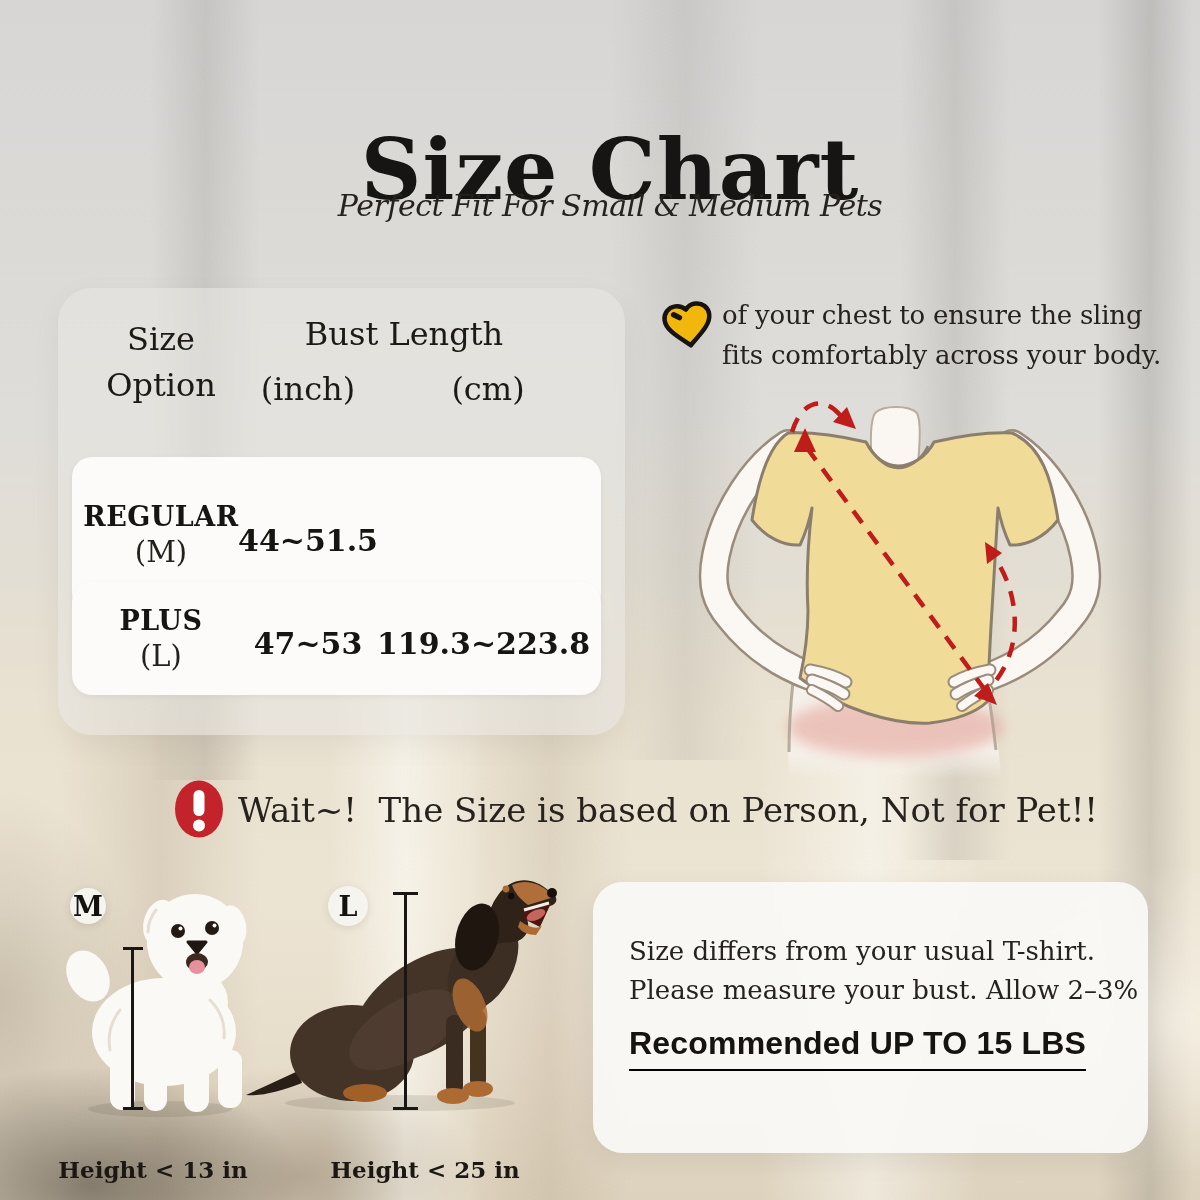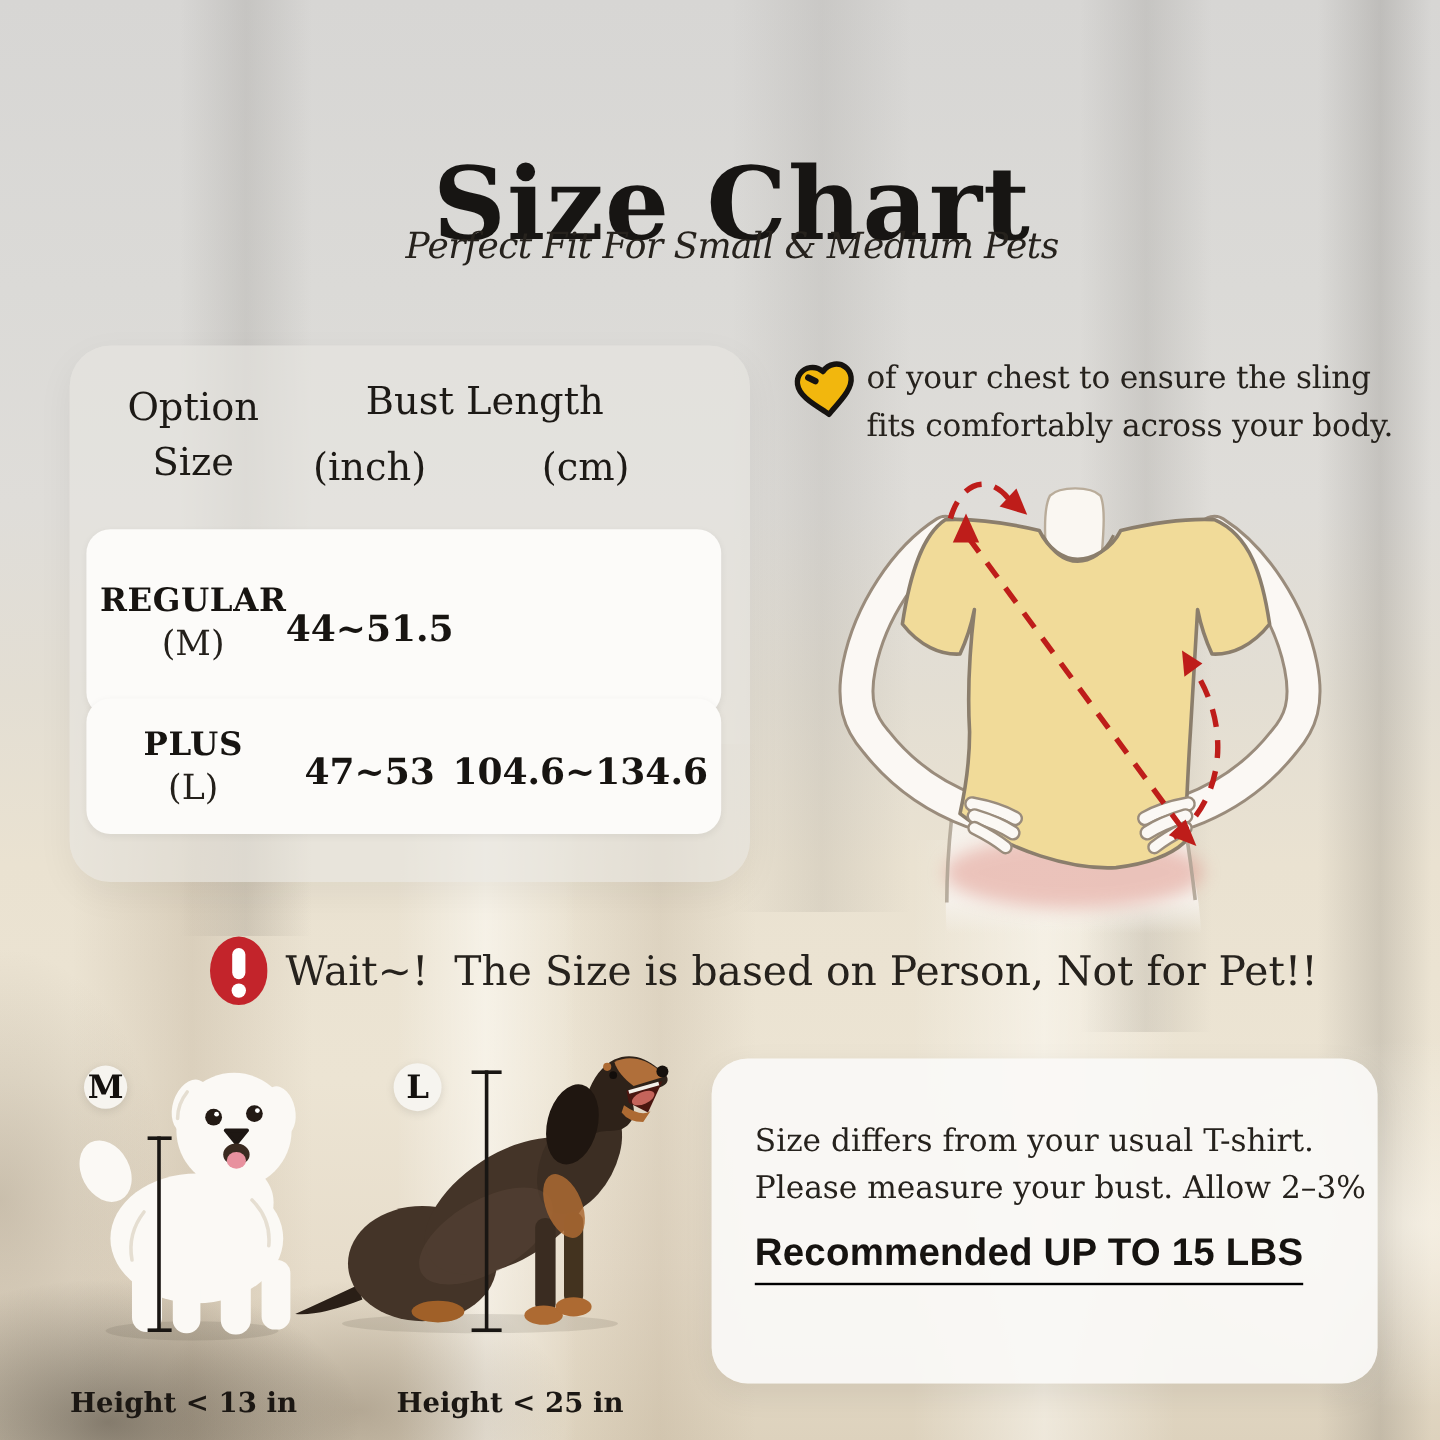--- a/index.html
+++ b/index.html
@@ -34,21 +34,21 @@
   
   .table-panel{left:58px;top:288px;width:567px;height:447px;border-radius:34px;
                background:rgba(231,229,225,0.62);box-shadow:0 10px 30px rgba(0,0,0,0.05);}
   .th{position:absolute;text-align:center;font-size:32px;line-height:46px;color:#1d1a16;}
   .th-size{left:23px;top:28px;width:160px;}
   .th-bust{left:206px;top:28px;width:280px;line-height:36px;}
   .th-inch{left:190px;top:83px;width:120px;line-height:36px;}
   .th-cm{left:330px;top:83px;width:200px;line-height:36px;}
   .t-row{position:absolute;left:14px;width:529px;background:#fcfbf9;border-radius:20px;
          box-shadow:0 2px 6px rgba(0,0,0,0.05);}
-  .t-row.r1{top:153px;height:156px;}
+  .t-row.r1{top:169px;height:156px;}
   .t-row.r2{top:294px;height:113px;}
   .cell-size{position:absolute;left:0;top:0;bottom:0;width:178px;display:flex;flex-direction:column;
              align-items:center;justify-content:center;gap:3px;}
   .size-name{font-size:27px;font-weight:bold;letter-spacing:0.5px;color:#171411;}
   .size-variant{font-size:29px;color:#24201b;}
   .val{position:absolute;top:0;bottom:0;display:flex;align-items:center;justify-content:center;
        font-size:30px;font-weight:bold;white-space:nowrap;color:#171411;padding-top:10px;box-sizing:border-box;}
   .val-inch{left:178px;width:116px;}
   .val-cm{left:294px;width:235px;}
   
@@ -92,42 +92,42 @@
 </head>
 <body>
 
 <div class="canvas">
 
   <h1 class="abs title">Size Chart</h1>
   <div class="abs subtitle">Perfect Fit For Small &amp; Medium Pets</div>
 
   <section class="abs table-panel">
     <div class="th th-size">
+      <div>Size</div>
       <div>Option</div>
-      <div>Size</div>
     </div>
     <div class="th th-bust">Bust Length</div>
     <div class="th th-inch">(inch)</div>
     <div class="th th-cm">(cm)</div>
 
     <div class="t-row r1">
       <div class="cell-size">
         <div class="size-name">REGULAR</div>
         <div class="size-variant">(M)</div>
       </div>
       <div class="val val-inch">44~51.5</div>
     </div>
 
     <div class="t-row r2">
       <div class="cell-size">
         <div class="size-name">PLUS</div>
         <div class="size-variant">(L)</div>
       </div>
       <div class="val val-inch">47~53</div>
-      <div class="val val-cm">104.6~134.6</div>
+      <div class="val val-cm">119.3~223.8</div>
     </div>
   </section>
 
   <svg class="abs heart" viewBox="0 0 24 24">
     <path d="M12 21.1l-1.4-1.3C5.4 15.4 2 12.3 2 8.5 2 5.4 4.4 3 7.5 3c1.7 0 3.4.8 4.5 2.1C13.1 3.8 14.8 3 16.5 3 19.6 3 22 5.4 22 8.5c0 3.8-3.4 6.9-8.6 11.3L12 21.1z" fill="#F2B70D" stroke="#161310" stroke-width="2" stroke-linejoin="round"></path>
     <line x1="6.3" y1="6.6" x2="8.7" y2="8.2" stroke="#161310" stroke-width="2.4" stroke-linecap="round"></line>
   </svg>
   <div class="abs tip-text">
     <div>of your chest to ensure the sling</div>
     <div>fits comfortably across your body.</div>

